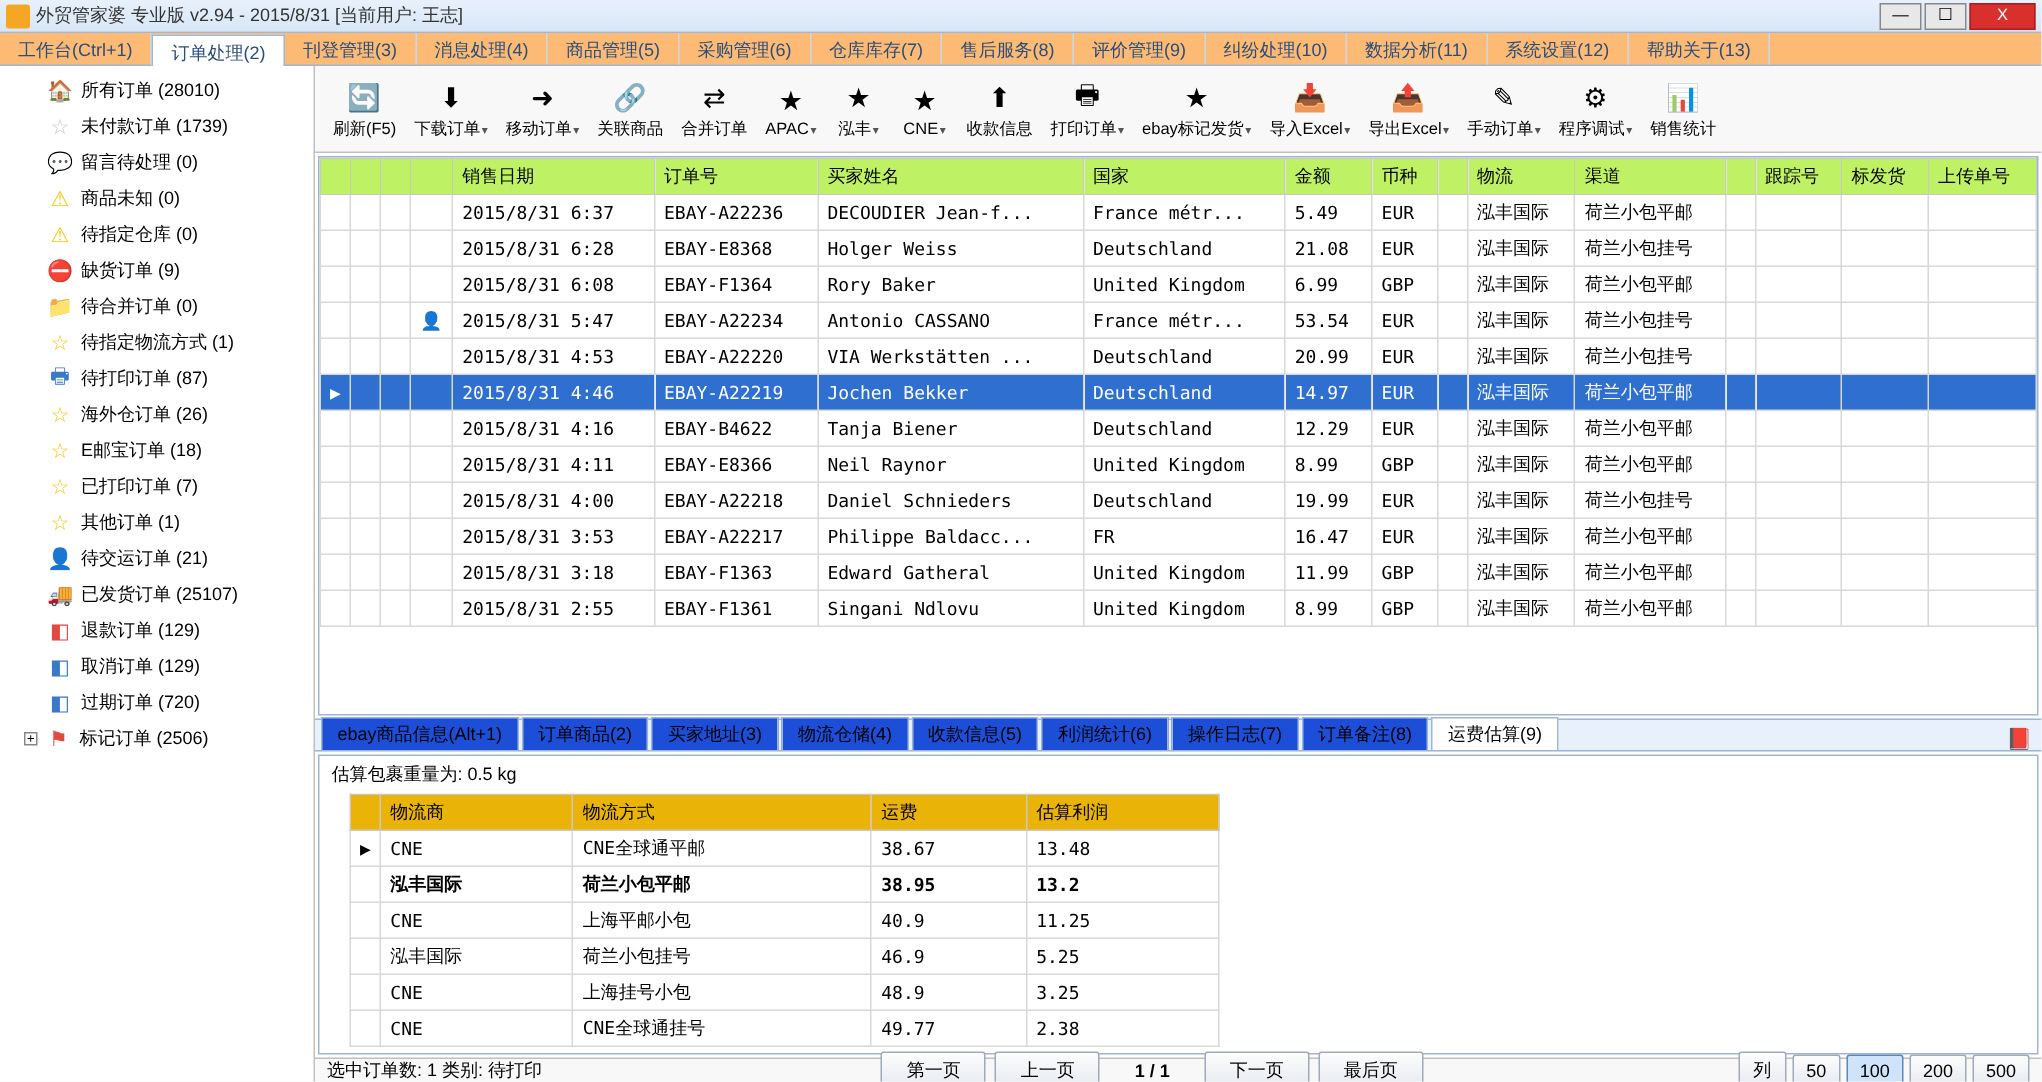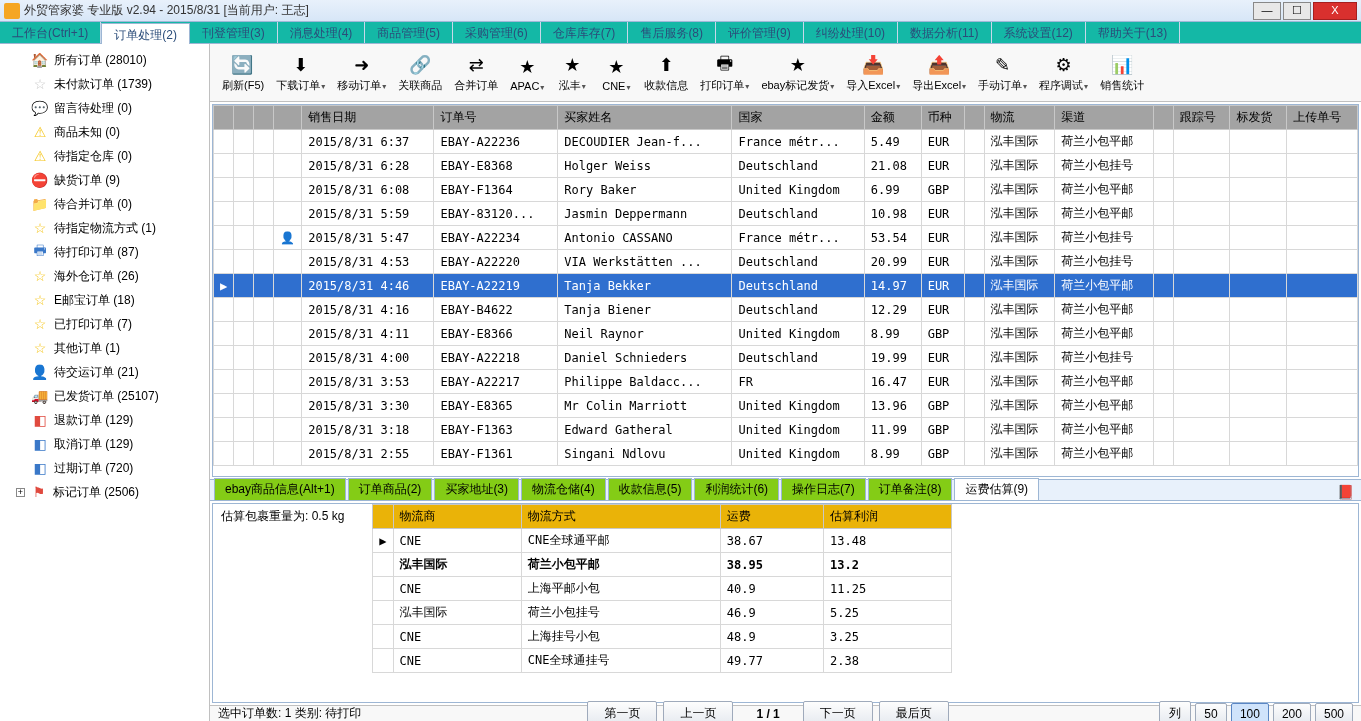--- a/index.html
+++ b/index.html
@@ -8,21 +8,21 @@
 
 
 .titlebar { height: 22px; background: linear-gradient(#e8f1fb,#d7e6f7); display: flex; align-items: center; padding: 4px 4px; border-bottom: 1px solid #a0b8d8; }
 .titlebar .app-icon { width: 16px; height: 16px; background: #f5a623; border-radius: 2px; margin-right: 4px; }
 .titlebar .title { flex: 1; color: #333; }
 .winbtns { display: flex; }
 .winbtn { width: 28px; height: 18px; margin-left: 2px; border: 1px solid #888; background: #e8e8e8; text-align: center; line-height: 14px; font-size: 11px; cursor: pointer; }
 .winbtn.close { background: #d9302e; color: #fff; border-color: #a51f1f; width: 44px; }
 
 
-.maintabs { height: 22px; display: flex; border-bottom: 1px solid #9db6d4; background: #14b8a6; }
+.maintabs { height: 22px; display: flex; border-bottom: 1px solid #9db6d4; background: #fdba74; }
 .maintab { padding: 3px 12px; border-right: 1px solid #c8d8ea; cursor: pointer; color: #2b4d7a; }
 .maintab.active { background: #fff; border-top: 1px solid #9db6d4; border-left: 1px solid #9db6d4; border-right: 1px solid #9db6d4; position: relative; top: 1px; }
 
 
 .body { flex: 1; display: flex; min-height: 0; }
 
 
 .sidebar { width: 210px; border-right: 1px solid #c0c0c0; background: #fff; overflow-y: auto; padding: 4px 0; }
 .side-item { display: flex; align-items: center; padding: 2px 4px 2px 30px; cursor: pointer; white-space: nowrap; }
 .side-icon { width: 20px; height: 20px; margin-right: 4px; display: inline-flex; align-items: center; justify-content: center; font-size: 14px; }
@@ -35,33 +35,33 @@
 
 .toolbar { height: 58px; display: flex; align-items: center; padding: 2px 6px; border-bottom: 1px solid #c0c0c0; background: #f8f8f8; overflow: hidden; }
 .tbtn { display: flex; flex-direction: column; align-items: center; padding: 2px 6px; cursor: pointer; min-width: 44px; }
 .tbtn .ticon { width: 26px; height: 26px; display: flex; align-items: center; justify-content: center; font-size: 18px; }
 .tbtn .tlabel { font-size: 11px; white-space: nowrap; }
 .tbtn .dd { font-size: 8px; margin-left: 1px; color: #555; }
 
 
 .gridwrap { flex: 1; overflow: auto; border: 1px solid #9db6d4; margin: 2px; background: #fff; min-height: 0; }
 table.grid { border-collapse: collapse; width: 100%; font-family: SimSun, monospace; font-size: 12px; }
-table.grid th { background: #a3a3a3; border: 1px solid #c8c8c8; padding: 3px 6px; font-weight: normal; text-align: left; white-space: nowrap; position: sticky; top: 0; }
+table.grid th { background: #bef264; border: 1px solid #c8c8c8; padding: 3px 6px; font-weight: normal; text-align: left; white-space: nowrap; position: sticky; top: 0; }
 table.grid td { border: 1px solid #d8d8d8; padding: 3px 6px; white-space: nowrap; overflow: hidden; text-overflow: ellipsis; }
 table.grid tr.selected td { background: #2f6fcf; color: #fff; }
 .rowptr { width: 18px; text-align: center; color: #000; }
 
 
 .bottomtabs { height: 22px; display: flex; background: #e8f1fb; border-top: 1px solid #9db6d4; border-bottom: 1px solid #9db6d4; align-items: flex-end; padding-left: 4px; }
-.btab { padding: 2px 10px; border: 1px solid #9db6d4; border-bottom: none; margin-right: 2px; background: #84cc16; cursor: pointer; font-size: 12px; }
+.btab { padding: 2px 10px; border: 1px solid #9db6d4; border-bottom: none; margin-right: 2px; background: #1d4ed8; cursor: pointer; font-size: 12px; }
 .btab.active { background: #fff; }
 .bookicon { margin-left: auto; margin-right: 6px; font-size: 14px; }
 
 
-.shippanel { height: 200px; display: flex; flex-direction: row; border: 1px solid #9db6d4; margin: 2px; background: #fff; }
+.shippanel { height: 200px; display: flex; flex-direction: column; border: 1px solid #9db6d4; margin: 2px; background: #fff; }
 .estline { padding: 4px 8px; }
 .shipgridwrap { flex: 1; overflow: auto; }
 table.ship { border-collapse: collapse; width: 580px; font-family: SimSun, monospace; font-size: 12px; margin-left: 20px; }
 table.ship th { background: #eab308; border: 1px solid #c8c8c8; padding: 3px 6px; font-weight: normal; text-align: left; }
 table.ship td { border: 1px solid #d8d8d8; padding: 3px 6px; }
 table.ship tr.bold td { font-weight: bold; }
 .shiprowptr { width: 18px; border-right: 1px solid #c8c8c8; }
 
 
 .footer { height: 16px; display: flex; align-items: center; padding: 0 8px; border-top: 1px solid #c0c0c0; background: #f8f8f8; }
@@ -334,39 +334,20 @@
                 <td>荷兰小包平邮</td>
                 <td></td>
                 <td></td>
                 <td></td>
                 <td></td>
               </tr>
               <tr>
                 <td class="rowptr"></td>
                 <td></td>
                 <td></td>
-                <td></td>
-                <td>2015/8/31 5:59</td>
-                <td>EBAY-83120...</td>
-                <td>Jasmin Deppermann</td>
-                <td>Deutschland</td>
-                <td>10.98</td>
-                <td>EUR</td>
-                <td></td>
-                <td>泓丰国际</td>
-                <td>荷兰小包平邮</td>
-                <td></td>
-                <td></td>
-                <td></td>
-                <td></td>
-              </tr>
-              <tr>
-                <td class="rowptr"></td>
-                <td></td>
-                <td></td>
                 <td>👤</td>
                 <td>2015/8/31 5:47</td>
                 <td>EBAY-A22234</td>
                 <td>Antonio CASSANO</td>
                 <td>France métr...</td>
                 <td>53.54</td>
                 <td>EUR</td>
                 <td></td>
                 <td>泓丰国际</td>
                 <td>荷兰小包挂号</td>
@@ -394,21 +375,21 @@
                 <td></td>
                 <td></td>
               </tr>
               <tr class="selected">
                 <td class="rowptr">▶</td>
                 <td></td>
                 <td></td>
                 <td></td>
                 <td>2015/8/31 4:46</td>
                 <td>EBAY-A22219</td>
-                <td>Tanja Bekker</td>
+                <td>Jochen Bekker</td>
                 <td>Deutschland</td>
                 <td>14.97</td>
                 <td>EUR</td>
                 <td></td>
                 <td>泓丰国际</td>
                 <td>荷兰小包平邮</td>
                 <td></td>
                 <td></td>
                 <td></td>
                 <td></td>
@@ -474,39 +455,20 @@
                 <td class="rowptr"></td>
                 <td></td>
                 <td></td>
                 <td></td>
                 <td>2015/8/31 3:53</td>
                 <td>EBAY-A22217</td>
                 <td>Philippe Baldacc...</td>
                 <td>FR</td>
                 <td>16.47</td>
                 <td>EUR</td>
-                <td></td>
-                <td>泓丰国际</td>
-                <td>荷兰小包平邮</td>
-                <td></td>
-                <td></td>
-                <td></td>
-                <td></td>
-              </tr>
-              <tr>
-                <td class="rowptr"></td>
-                <td></td>
-                <td></td>
-                <td></td>
-                <td>2015/8/31 3:30</td>
-                <td>EBAY-E8365</td>
-                <td>Mr Colin Marriott</td>
-                <td>United Kingdom</td>
-                <td>13.96</td>
-                <td>GBP</td>
                 <td></td>
                 <td>泓丰国际</td>
                 <td>荷兰小包平邮</td>
                 <td></td>
                 <td></td>
                 <td></td>
                 <td></td>
               </tr>
               <tr>
                 <td class="rowptr"></td>

